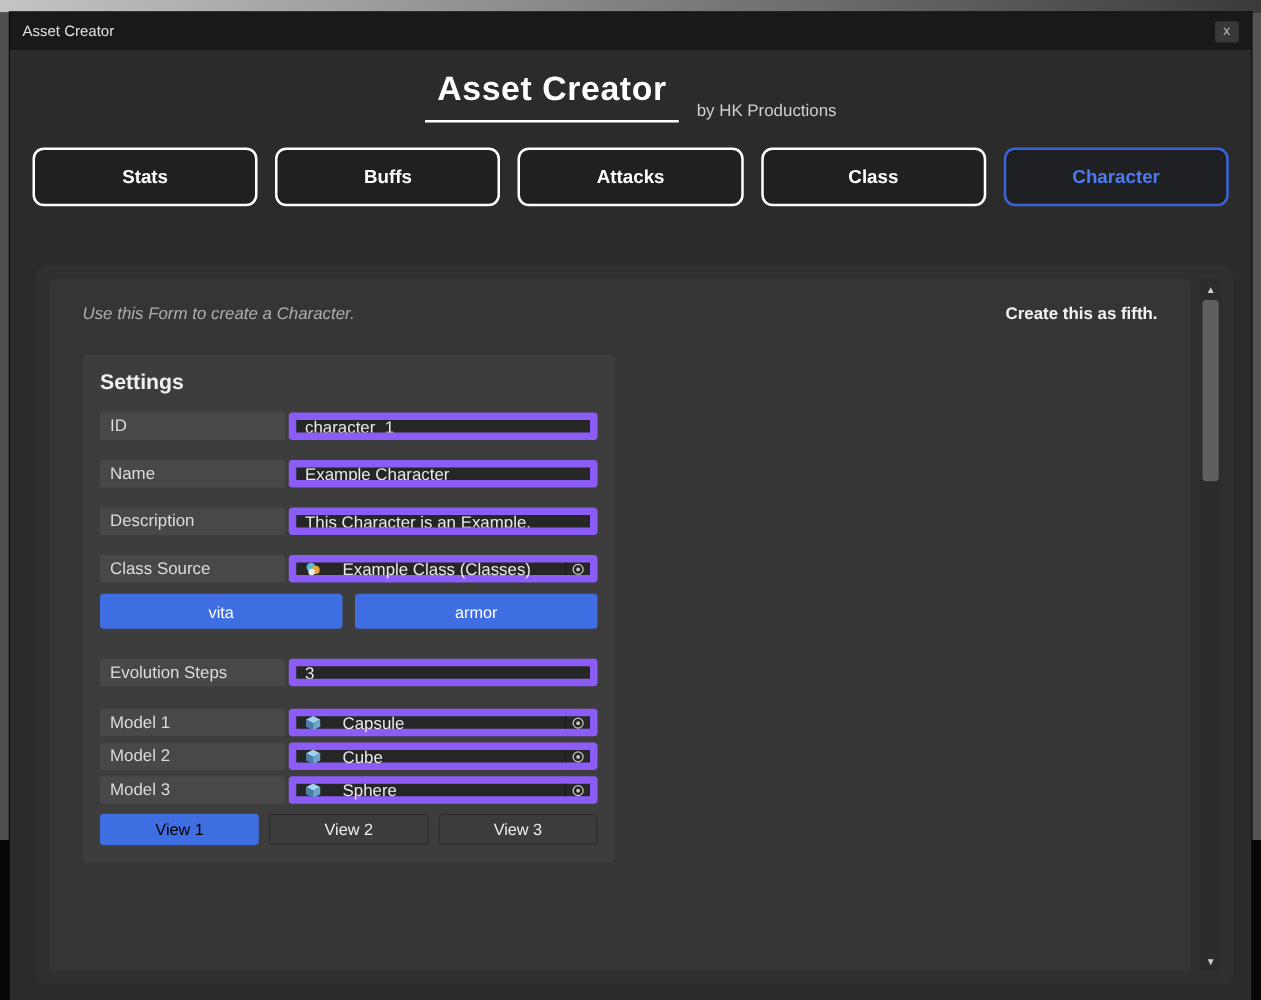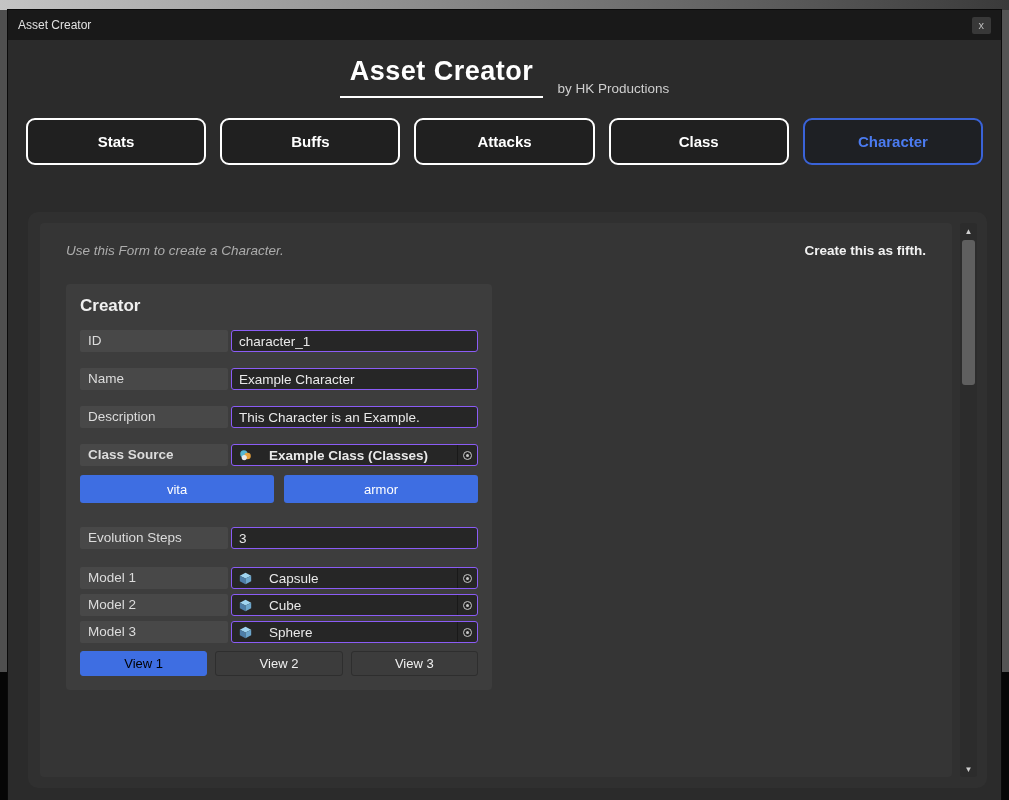--- a/index.html
+++ b/index.html
@@ -41,25 +41,25 @@
   .instruction { color:#ADADAD; font-style:italic; font-size:13.5px; }
   .order-note { color:#F2F2F2; font-weight:bold; font-size:13.5px; }
 
   .columns { display:flex; gap:16px; align-items:flex-start; }
   .group { background:#3D3D3D; border-radius:4px; padding:12px 14px 14px; }
   .settings-group { width:426px; flex:0 0 auto; }
   .model-group { flex:1; min-width:0; }
   .group-heading { color:#F0F0F0; font-weight:bold; font-size:17px; margin-bottom:14px; }
 
   .form-row { display:flex; margin-bottom:16px; }
-  .mb-tight { margin-bottom:9px;font-weight:bold; }
+  .mb-tight { margin-bottom:9px; }
   .row-label { width:148px; flex:0 0 auto; background:#484848; color:#DCDCDC; font-size:13.5px;
     line-height:22px; height:22px; padding:0 8px; border-radius:2px; margin-right:3px;
     white-space:nowrap; overflow:hidden; }
-  .field { flex:1; min-width:0; height:22px; background:#262626; border:1px solid #8b5cf6;
+  .field { flex:1; min-width:0; height:22px; background:#262626; border:6px solid #8b5cf6;
     border-radius:3px; display:flex; align-items:center; padding:0 7px; color:#E9E9E9; font-size:13.5px; }
   input.field { font-family:inherit; outline:none; }
   .obj-field { padding-right:0; cursor:pointer;gap:12px; }
   .obj-icon { display:flex; margin-right:5px; flex:0 0 auto; }
   .obj-text { flex:1; white-space:nowrap; overflow:hidden; }
   .picker { width:20px; align-self:stretch; display:flex; align-items:center; justify-content:center;
     border-left:1px solid #191919; cursor:pointer; flex:0 0 auto; }
   .picker-circle { width:9px; height:9px; border:1.5px solid #C8C8C8; border-radius:50%; position:relative; }
   .picker-circle::after { content:""; position:absolute; inset:2px; background:#C8C8C8; border-radius:50%; }
 
@@ -123,21 +123,21 @@
     <div class="panel-inner">
 
       <div class="panel-top">
         <span class="instruction">Use this Form to create a Character.</span>
         <span class="order-note">Create this as fifth.</span>
       </div>
 
       <div class="columns">
 
         <div class="group settings-group">
-          <div class="group-heading">Creator</div>
+          <div class="group-heading">Settings</div>
 
           <div class="form-row">
             <div class="row-label">ID</div>
             <input class="field" value="character_1" style="">
           </div>
 
           <div class="form-row">
             <div class="row-label">Name</div>
             <input class="field" value="Example Character" style="">
           </div>

